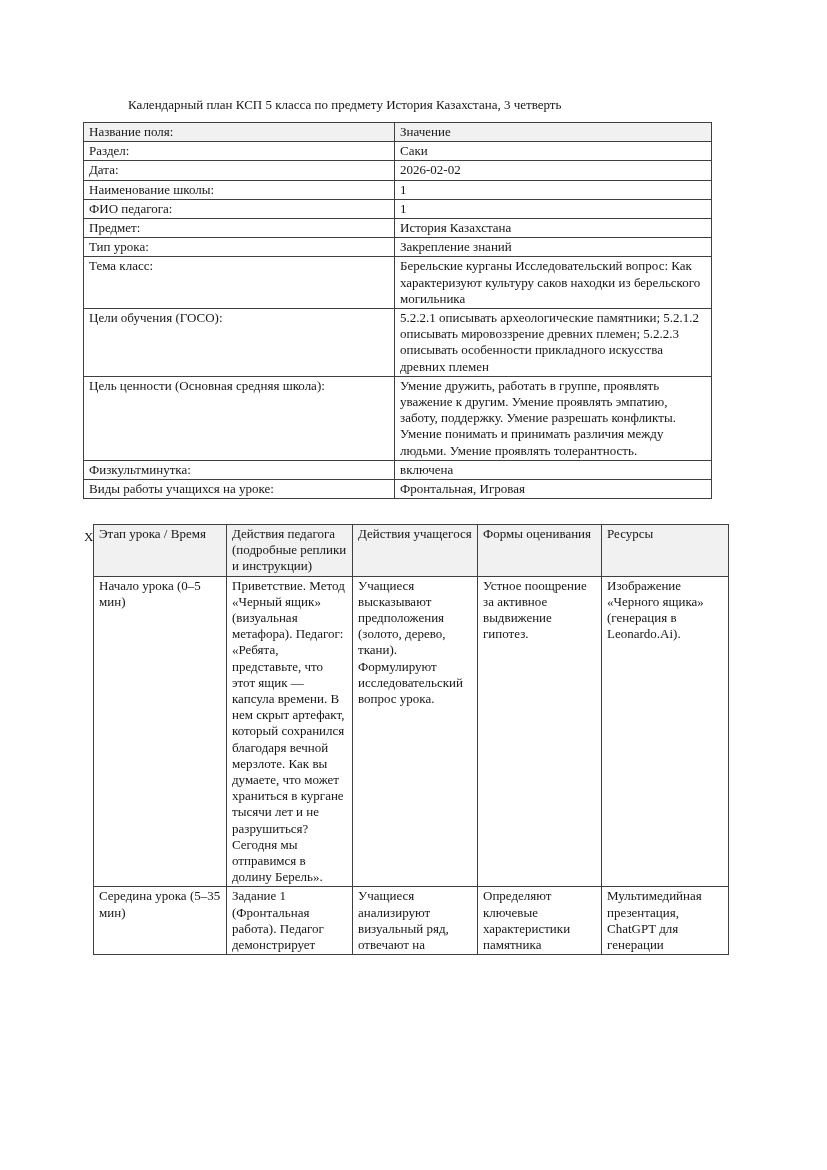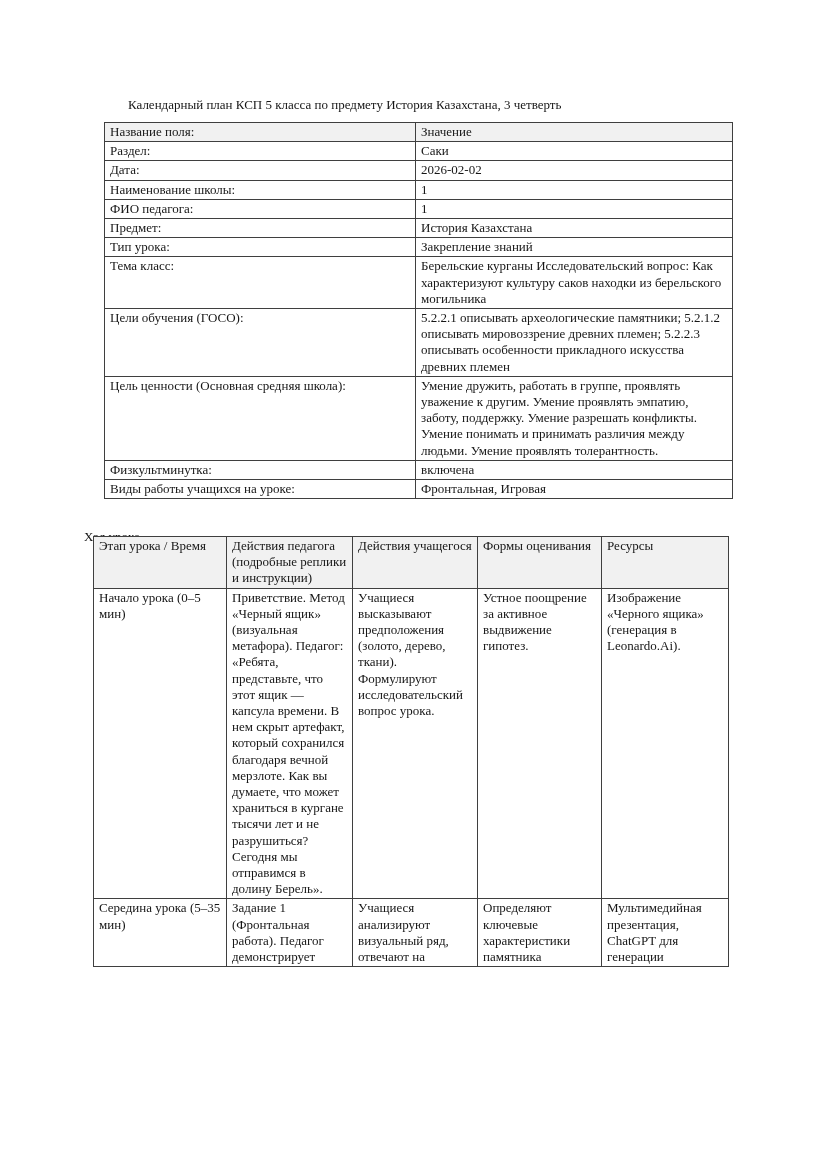--- a/index.html
+++ b/index.html
@@ -33,30 +33,30 @@
     line-height:16.2px;
     font-weight:normal;
     text-align:left;
     vertical-align:top;
     padding:1px 5px 1px 5px;
     overflow-wrap:break-word;
     word-wrap:break-word;
   }
   th{background:var(--header-bg);}
   .info-table{
-    position:absolute;left:104px;top:122px;
+    position:absolute;left:83px;top:122px;
     width:628px;
     padding-left:20px;
   }
   .section-heading{
     position:absolute;left:84px;top:529px;
     font-size:13px;line-height:16px;
   }
   .lesson-table{
-    position:absolute;left:93px;top:536px;
+    position:absolute;left:93px;top:524px;
     width:635px;
   }
   .lesson-table .row-clipped td{
     height:60px;
     overflow:hidden;
   }
 </style>
 </head>
 <body>
 

